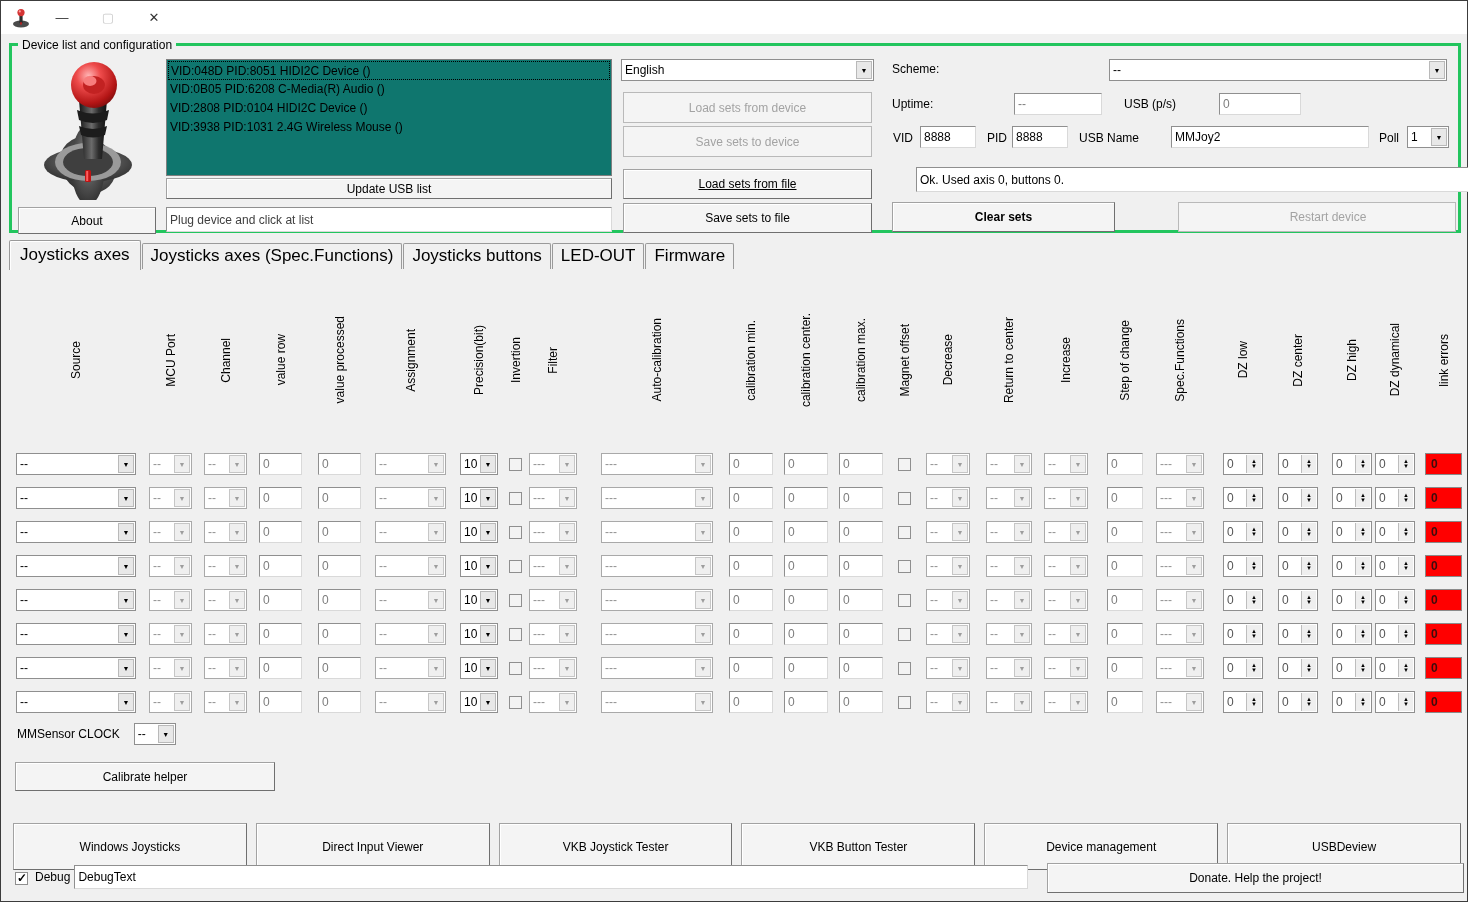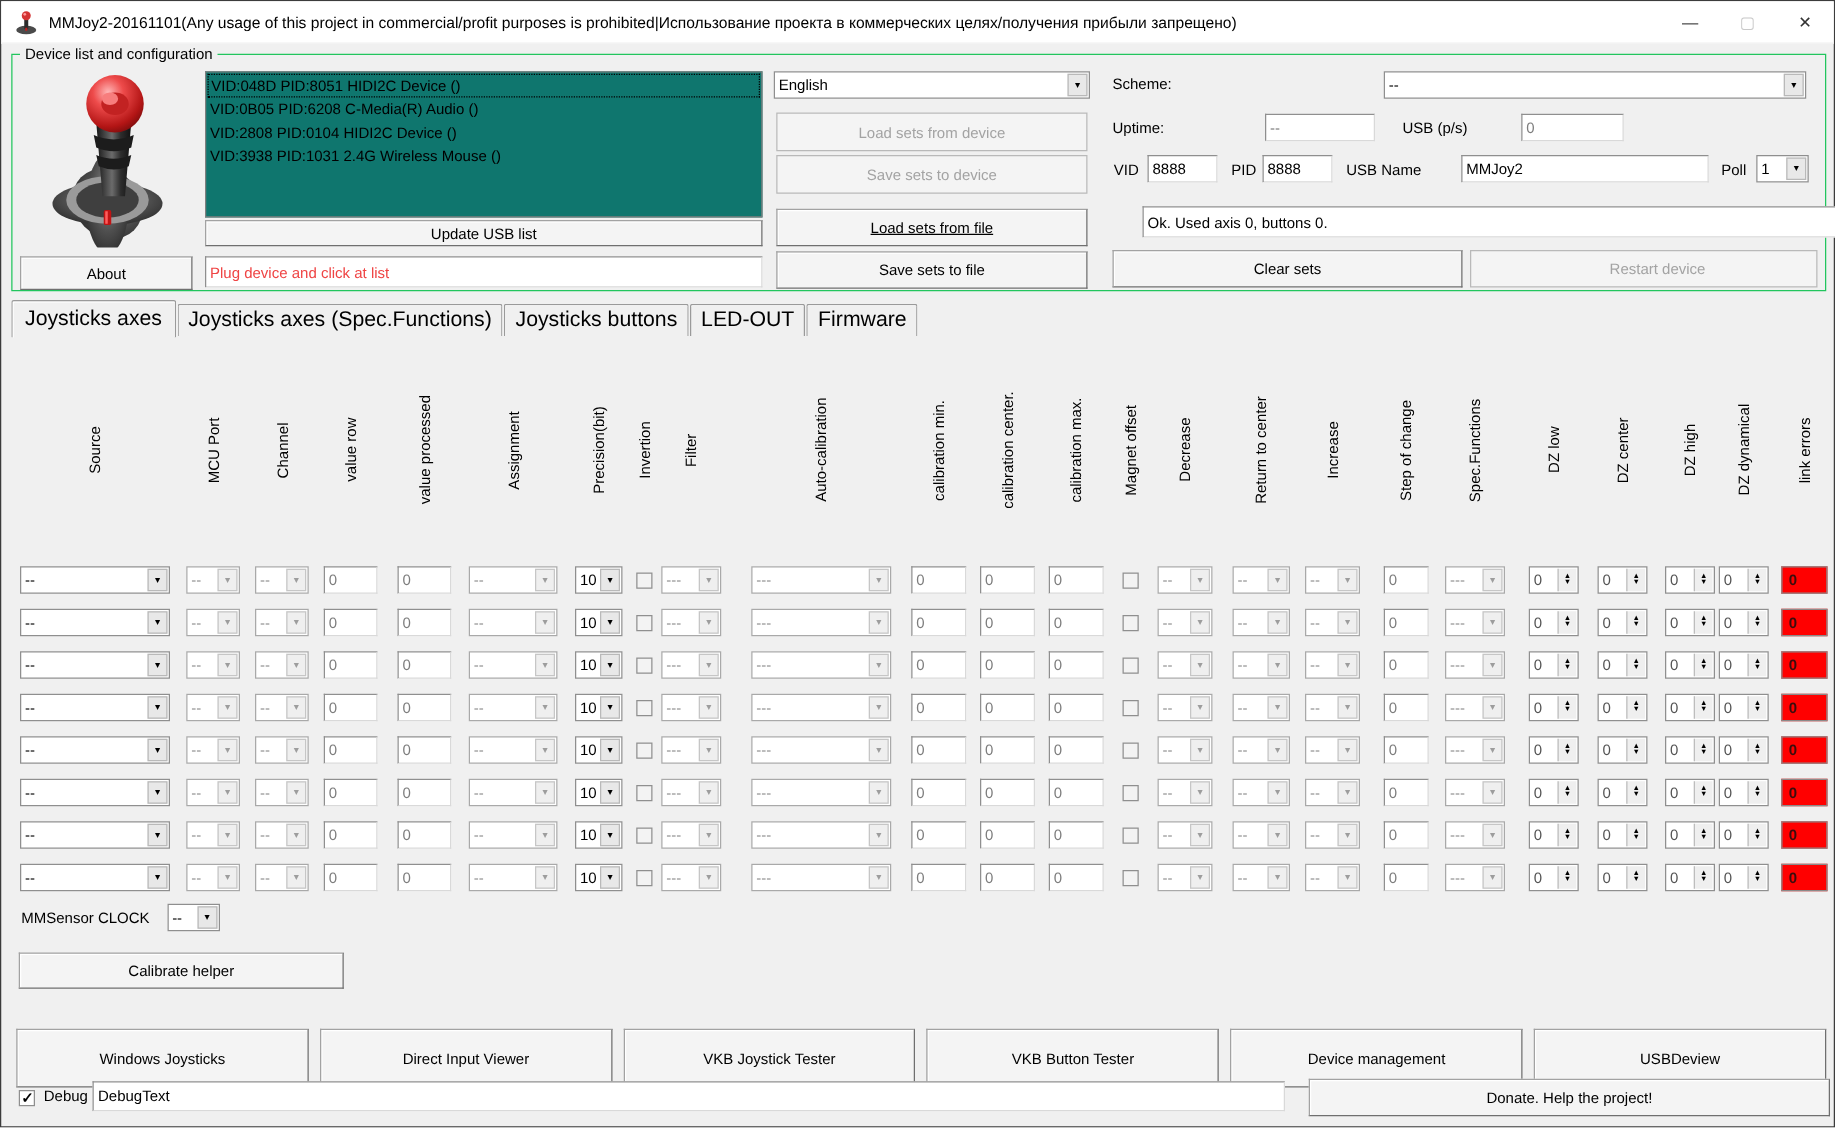--- a/index.html
+++ b/index.html
@@ -37,47 +37,47 @@
   .cb.checked::after { content:"✓"; position:absolute; left:1px; top:-2px; font-size:12px; font-weight:bold; color:#000; }
   .spin { position:relative; background:#fff; border:1px solid #8f8f8f; display:flex; align-items:center; padding-left:3px; }
   .spin .sval { flex:1; color:#545454; }
   .spin .sbtns { position:absolute; right:1px; top:1px; bottom:1px; width:15px; background:#efefef;
                  border-left:1px solid #bdbdbd; display:flex; flex-direction:column; align-items:center; justify-content:center; }
   .spin .sbtns span { font-size:6px; line-height:5px; color:#000; }
   .err { background:#ff0000; border:1px solid #8a8a8a; display:flex; align-items:center; padding-left:5px;
          color:#3c0d0d; font-weight:bold; }
 
   
-  .groupbox { position:absolute; left:8px; top:42px; width:1452px; height:190px; border:1px solid #22c55e; }
+  .groupbox { position:absolute; left:8px; top:42px; width:1452px; height:190px; border:3px solid #22c55e; }
   .groupbox > .glabel { position:absolute; top:-8px; left:6px; background:#f0f0f0; padding:0 4px; font-size:12px; }
 
   .joy-img { position:absolute; left:12px; top:12px; width:132px; height:142px; }
   .about-btn { position:absolute; left:6px; top:161px; width:138px; height:27px; }
   .devlist { position:absolute; left:154px; top:13px; width:446px; height:117px; background:#0f766e; border:1px solid #7f7f7f; padding:1px; }
   .devitem { height:19px; line-height:18px; padding:0 2px; white-space:nowrap; overflow:hidden; }
   .devitem.selected { border:1px dotted #000; }
   .updusb-btn { position:absolute; left:154px; top:132px; width:446px; height:21px; }
-  .plug-input { position:absolute; left:154px; top:161px; width:446px; height:25px; color:#ef4444; }
+  .plug-input { position:absolute; left:154px; top:161px; width:446px; height:25px; color:#404040; }
 
   .lang-combo { position:absolute; left:609px; top:13px; width:253px; height:22px; }
   .loaddev-btn { position:absolute; left:611px; top:46px; width:249px; height:31px; }
   .savedev-btn { position:absolute; left:611px; top:80px; width:249px; height:31px; }
   .loadfile-btn { position:absolute; left:611px; top:123px; width:249px; height:30px;text-decoration:underline; }
   .savefile-btn { position:absolute; left:611px; top:157px; width:249px; height:30px; }
 
   .lbl { position:absolute; white-space:nowrap; font-size:12px; }
   .scheme-combo { position:absolute; left:1097px; top:13px; width:338px; height:22px; }
   .uptime-input { position:absolute; left:1002px; top:47px; width:88px; height:22px; }
   .usbps-input  { position:absolute; left:1207px; top:47px; width:82px; height:22px; }
   .vid-input  { position:absolute; left:908px; top:80px; width:56px; height:22px; }
   .pid-input  { position:absolute; left:1000px; top:80px; width:56px; height:22px; }
   .usbname-input { position:absolute; left:1159px; top:80px; width:198px; height:22px; }
   .poll-combo { position:absolute; left:1395px; top:80px; width:42px; height:22px; }
   .status-input { position:absolute; left:904px; top:121px; width:564px; height:25px; }
-  .clear-btn { position:absolute; left:880px; top:156px; width:280px; height:30px; }
+  .clear-btn { position:absolute; left:880px; top:156px; width:223px; height:30px;font-weight:bold; }
   .restart-btn { position:absolute; left:1166px; top:156px; width:278px; height:30px;padding-left:22px; }
 
   
   .tabstrip { position:absolute; left:8px; top:246px; display:flex; align-items:flex-end; height:22px; }
   .tab { border:1px solid #9a9a9a; border-bottom:none; background:#f0f0f0; padding:2px 8px 3px 8px; margin-right:1px;
          font-size:17px; white-space:nowrap; position:relative; top:0; border-radius:2px 2px 0 0; }
   .tab.active { padding:4px 10px 5px 10px; top:1px; box-shadow:inset 1px 1px 0 #fff; z-index:2; }
 
   
   .hdrrow { position:absolute; left:0; top:276px; width:1468px; height:166px; display:flex; align-items:stretch; }
@@ -134,21 +134,20 @@
 <div class="window">
 
   <div class="titlebar">
     <svg class="appicon" viewBox="0 0 20 20">
       <ellipse cx="10" cy="16" rx="8" ry="3.4" fill="#4a4a4a"></ellipse>
       <rect x="8.4" y="6" width="3.2" height="9" fill="#2b2b2b"></rect>
       <circle cx="10" cy="4.6" r="3.6" fill="#d43434"></circle>
       <circle cx="8.8" cy="3.4" r="1.1" fill="#ff9c9c"></circle>
       <rect x="9.2" y="14.2" width="1.6" height="2.4" fill="#c41b1b"></rect>
     </svg>
-    <div class="title">MMJoy2-20161101(Any usage of this project in commercial/profit purposes is prohibited|Использование проекта в коммерческих целях/получения прибыли запрещено)</div>
     <div class="caption-btns">
       <div class="cap-btn">—</div>
       <div class="cap-btn max">▢</div>
       <div class="cap-btn">✕</div>
     </div>
   </div>
 
   <div class="groupbox">
     <span class="glabel">Device list and configuration</span>
 

